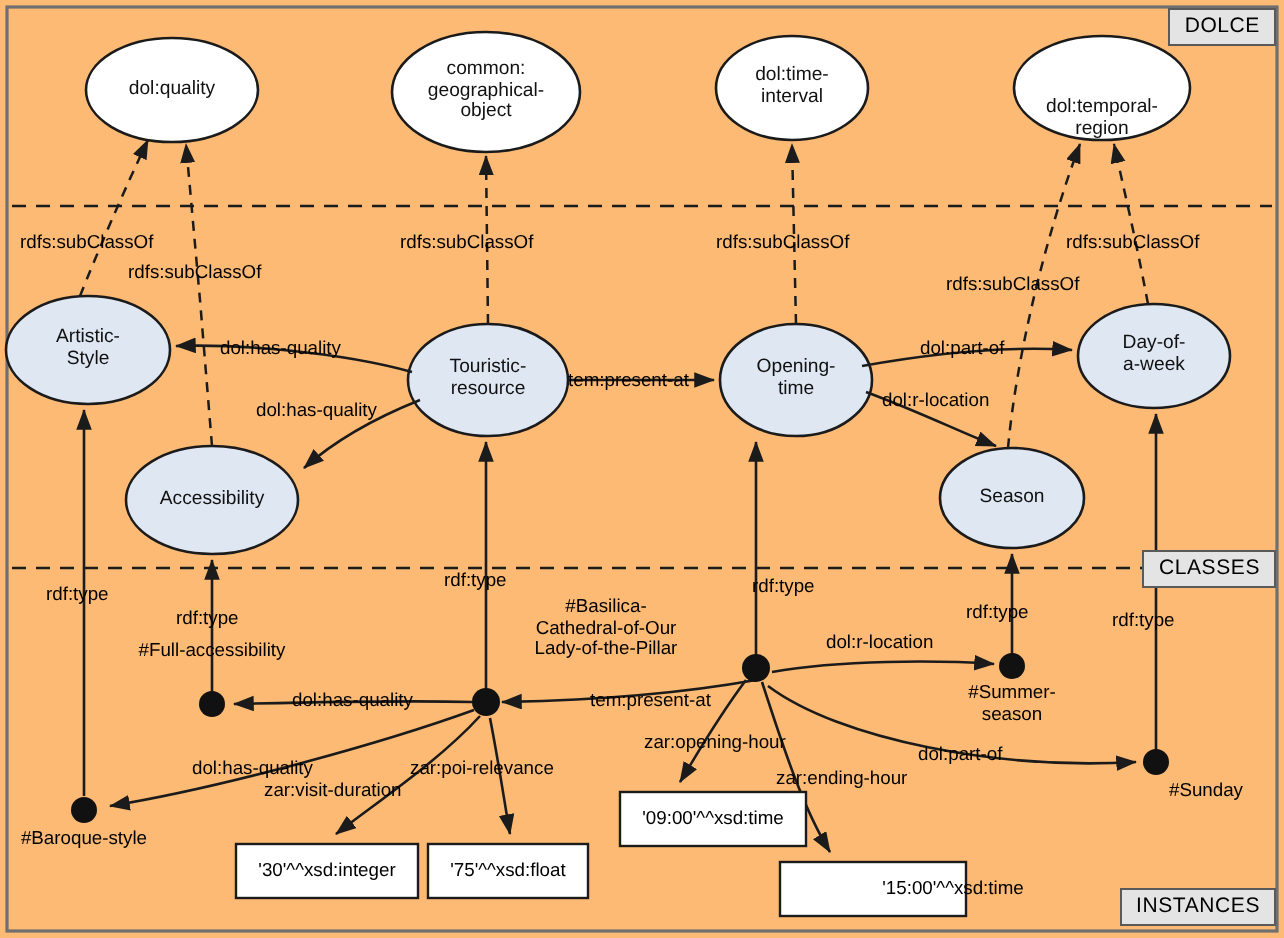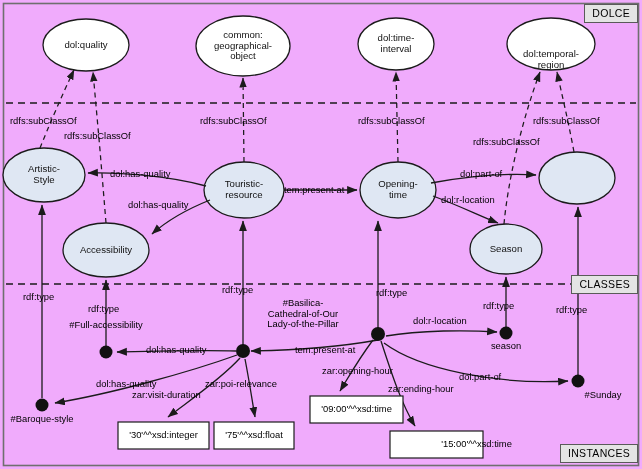--- a/index.html
+++ b/index.html
@@ -1,17 +1,17 @@
 <!DOCTYPE html>
 <html><head>
 <meta charset="utf-8">
 <style>
   html,body{margin:0;padding:0;background:#ffffff;}
   body{font-family:"Liberation Sans","DejaVu Sans",sans-serif;}
-  #stage{position:relative;width:642px;height:469px;background:#f0abfc;overflow:hidden;}
+  #stage{position:relative;width:642px;height:469px;background:#fdba74;overflow:hidden;}
   #stage svg{position:absolute;left:0;top:0;}
   .band-label{
     position:absolute;background:#e4e4e4;border:1px solid #5a5a5a;
     font-size:10.5px;color:#000;padding:2px 7px 3px 7px;letter-spacing:.3px;
     line-height:12px;white-space:nowrap;
   }
   .node-label{
     position:absolute;text-align:center;font-size:9.6px;color:#111;
     line-height:10.6px;pointer-events:none;white-space:nowrap;
   }
@@ -156,33 +156,38 @@
     <div>Touristic-</div>
     <div>resource</div>
   </div>
   <div class="node-label" style="left:348px;top:179px;width:100px;">
     <div>Opening-</div>
     <div>time</div>
   </div>
   <div class="node-label" style="left:456px;top:244px;width:100px;">
     <div>Season</div>
   </div>
+  <div class="node-label" style="left:527px;top:167px;width:100px;">
+    <div>Day-of-</div>
+    <div>a-week</div>
+  </div>
 
   <div class="inst-label" style="left:46px;top:320px;width:120px;">
     <div>#Full-accessibility</div>
   </div>
   <div class="inst-label" style="left:-18px;top:414px;width:120px;">
     <div>#Baroque-style</div>
   </div>
   <div class="inst-label" style="left:243px;top:298px;width:120px;">
     <div>#Basilica-</div>
     <div>Cathedral-of-Our</div>
     <div>Lady-of-the-Pillar</div>
   </div>
   <div class="inst-label" style="left:446px;top:341px;width:120px;">
+    <div>#Summer-</div>
     <div>season</div>
   </div>
   <div class="inst-label" style="left:543px;top:390px;width:120px;">
     <div>#Sunday</div>
   </div>
 
   <div class="lit-label" style="left:118px;top:430px;width:91px;">'30'^^xsd:integer</div>
   <div class="lit-label" style="left:214px;top:430px;width:80px;">'75'^^xsd:float</div>
   <div class="lit-label" style="left:310px;top:404px;width:93px;">'09:00'^^xsd:time</div>
   <div class="lit-label" style="left:414px;top:439px;width:93px;padding-left:16px;">'15:00'^^xsd:time</div>

